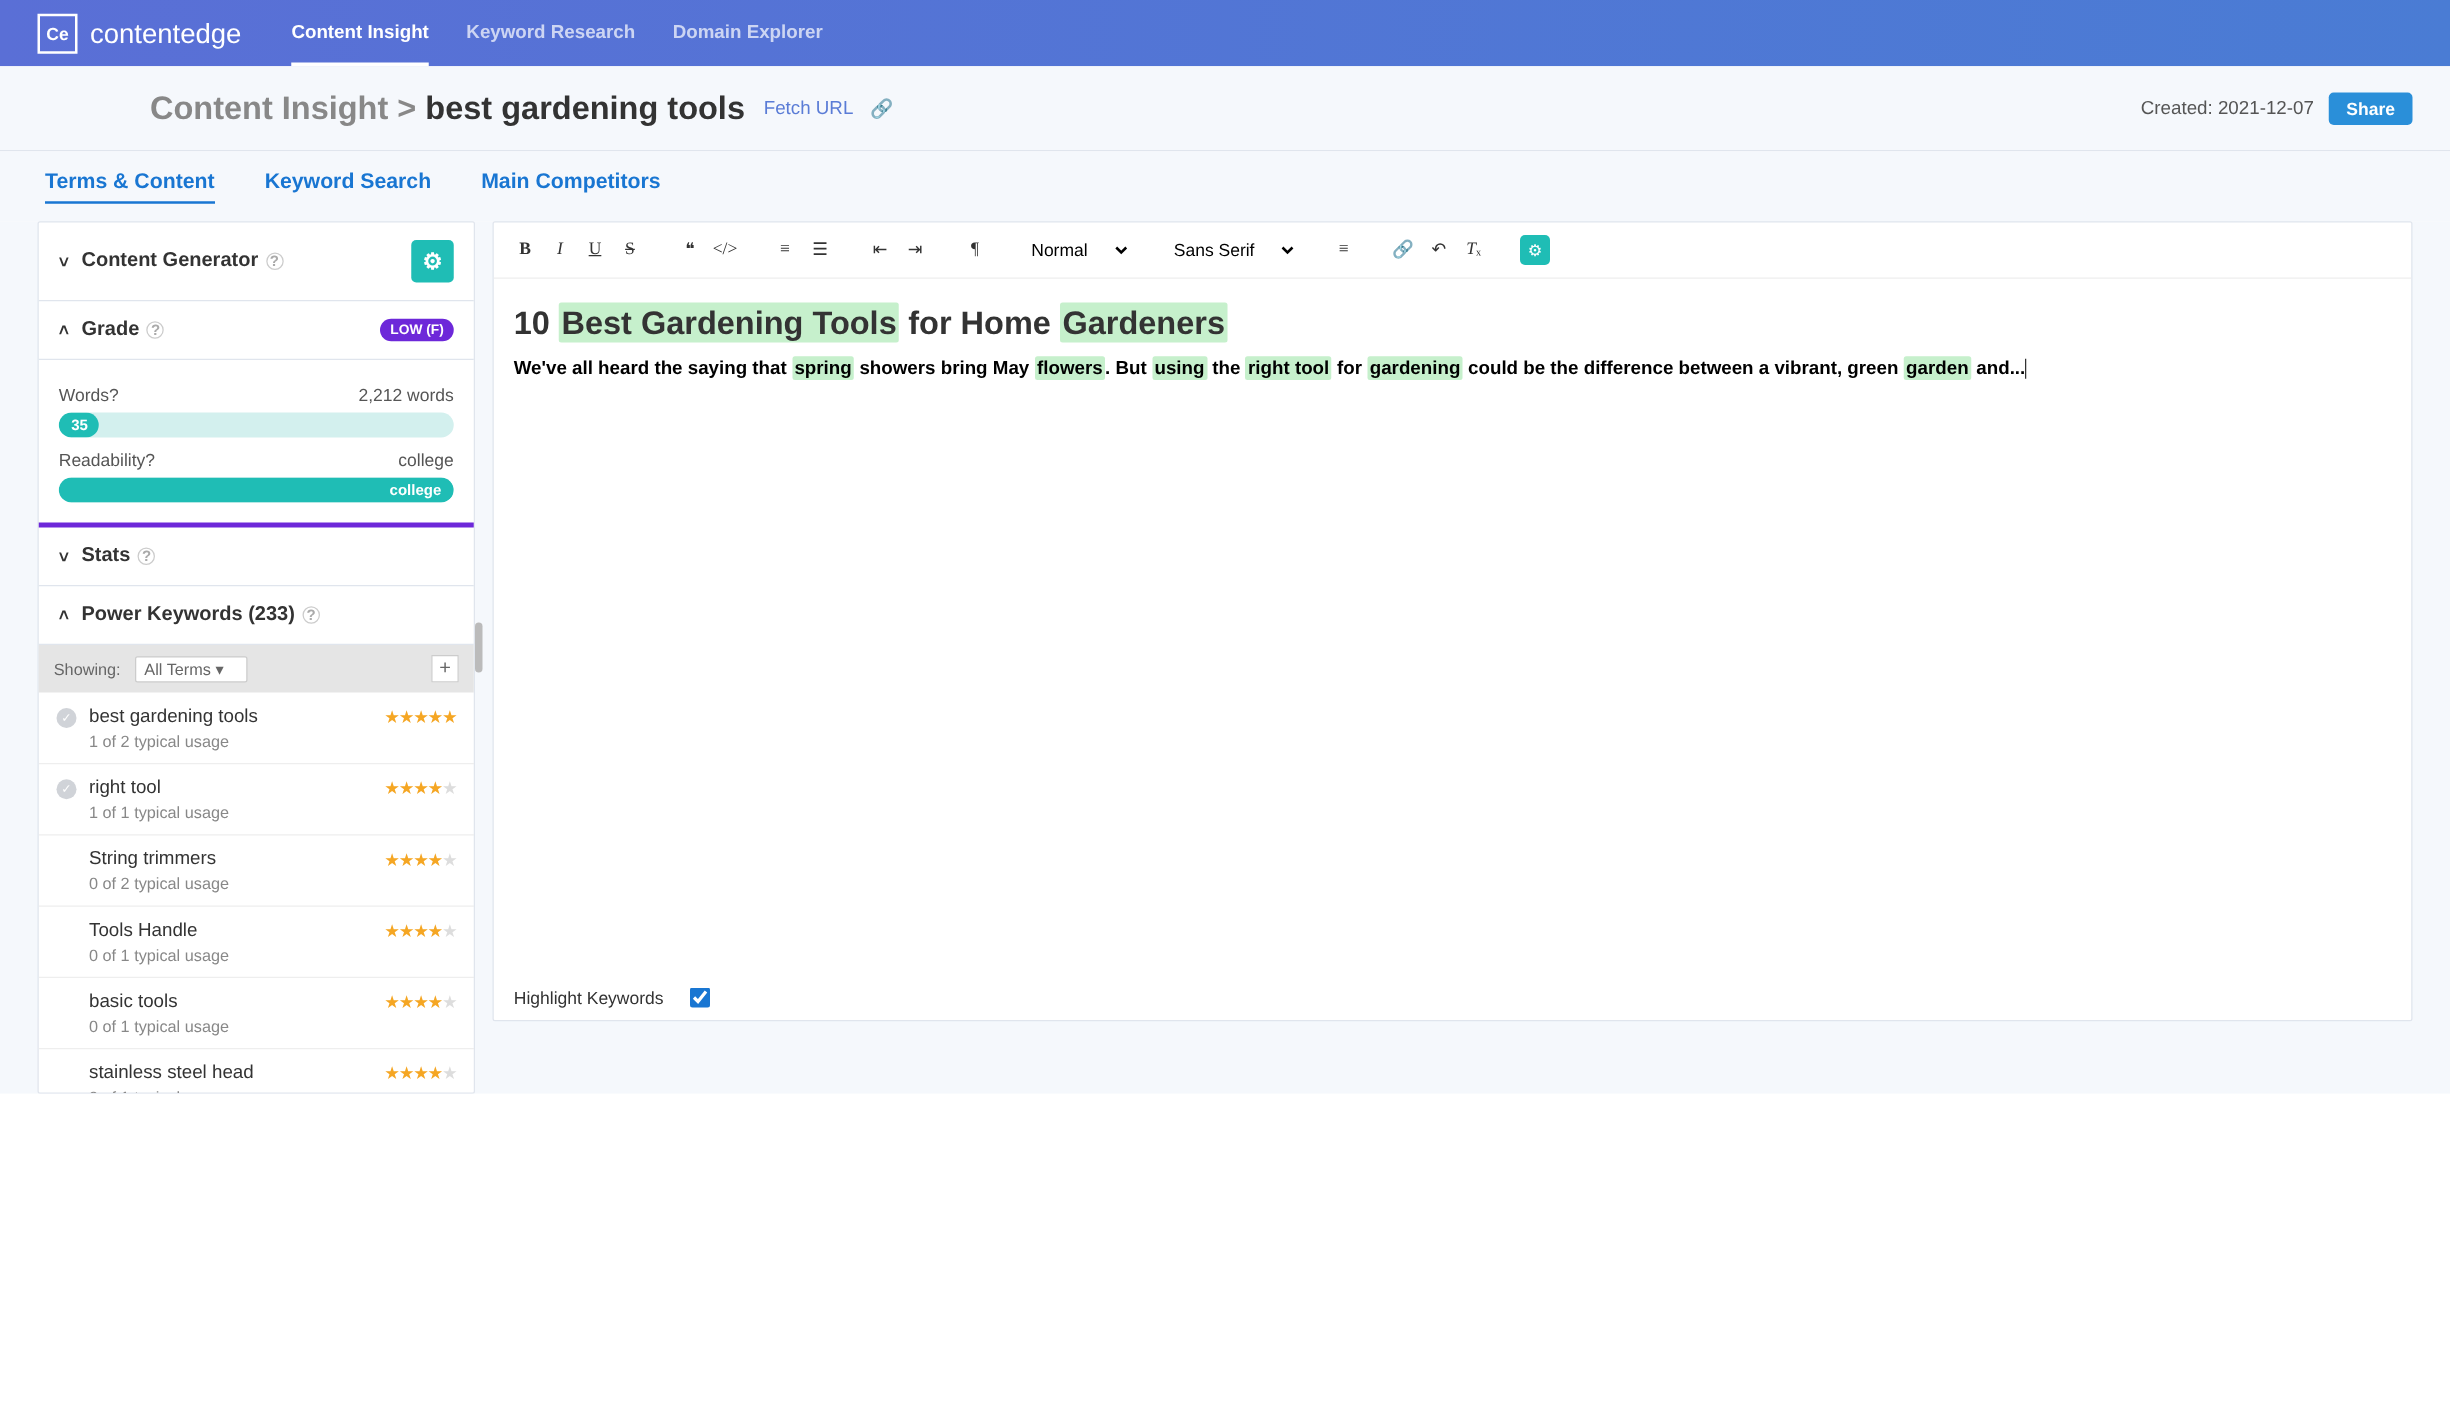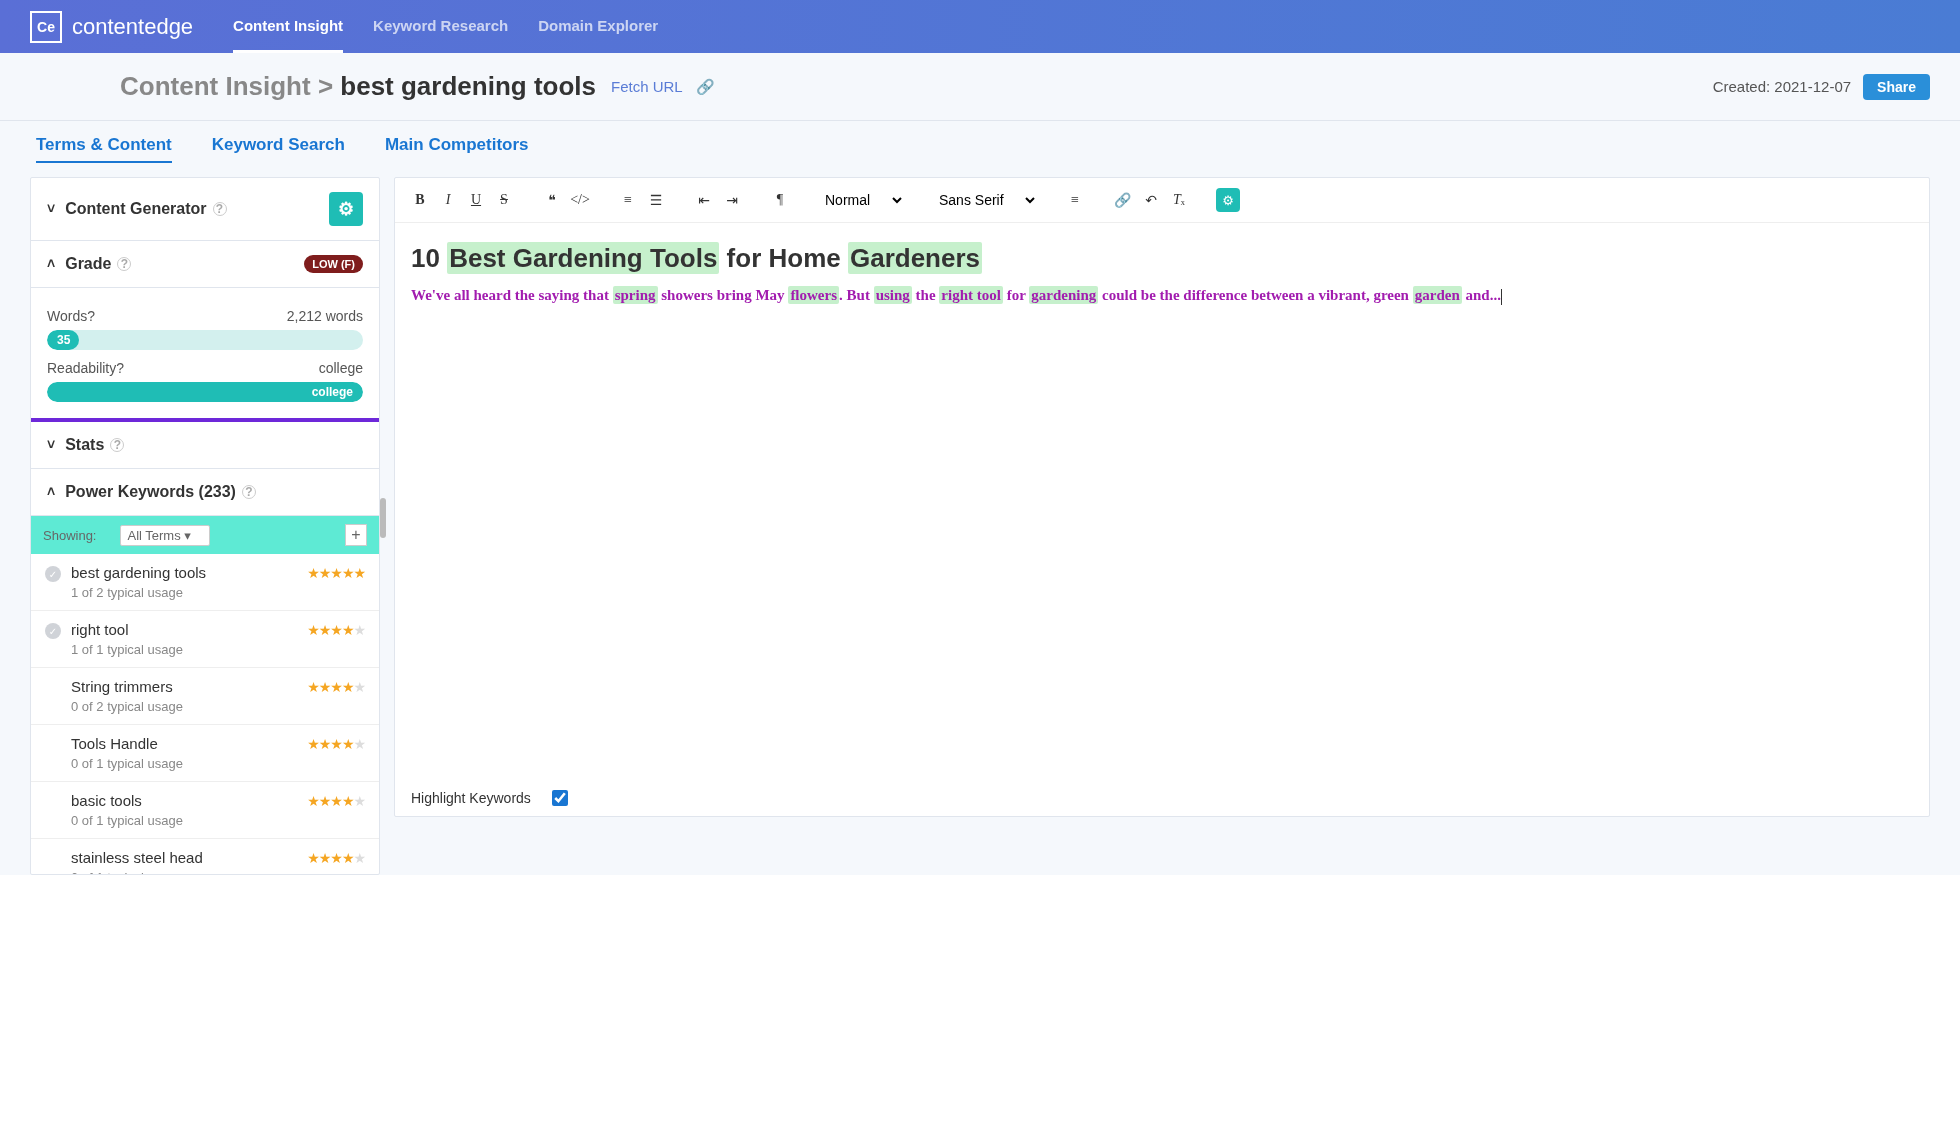--- a/index.html
+++ b/index.html
@@ -20,45 +20,45 @@
 .subnav { display: flex; gap: 40px; padding: 14px 36px; background: #f5f8fc; }
 .subnav-item { color: #1976d2; font-size: 17px; font-weight: 600; cursor: pointer; padding-bottom: 6px; }
 .subnav-item.active { border-bottom: 2px solid #1976d2; }
 .main { display: flex; background: #f5f8fc; padding: 0 30px 0 30px; gap: 14px; align-items: flex-start; }
 .sidebar { width: 350px; background: #fff; border: 1px solid #e0e5ed; border-radius: 2px; }
 .panel-row { display: flex; align-items: center; padding: 14px 16px; border-bottom: 1px solid #e0e5ed; font-size: 16px; font-weight: 600; color: #333; cursor: pointer; }
 .panel-row .chev { margin-right: 10px; font-size: 14px; color: #333; }
 .panel-row .help { color: #aaa; font-size: 12px; border: 1px solid #ccc; border-radius: 50%; width: 14px; height: 14px; display: inline-flex; align-items: center; justify-content: center; margin-left: 6px; }
 .panel-row .spacer { flex: 1; }
 .brain-icon { width: 34px; height: 34px; background: radial-gradient(circle, #1fbdb5 55%, #1fbdb5 55%); border-radius: 4px; display:flex; align-items:center; justify-content:center; color:#fff; font-size:18px; }
-.badge-low { background: #7f1d1d; color: #fff; font-size: 11px; font-weight: 700; padding: 3px 8px; border-radius: 10px; }
+.badge-low { background: #6d28d9; color: #fff; font-size: 11px; font-weight: 700; padding: 3px 8px; border-radius: 10px; }
 .grade-body { padding: 10px 16px 16px; border-bottom: 4px solid #6d28d9; }
 .metric-row { display: flex; align-items: center; font-size: 14px; color: #555; margin-top: 10px; }
 .metric-row .spacer { flex: 1; }
 .bar-container { background: #d3f0ee; height: 20px; border-radius: 10px; margin-top: 6px; position: relative; overflow: hidden; }
 .bar-fill { background: #1fbdb5; height: 100%; border-radius: 10px; color: #fff; font-size: 12px; display: flex; align-items: center; padding: 0 10px; font-weight: 600; }
 .bar-fill.right { justify-content: flex-end; }
-.kw-filter { display: flex; align-items: center; padding: 8px 12px; background: #5eead4; font-size: 13px; color: #666; gap: 24px; }
+.kw-filter { display: flex; align-items: center; padding: 8px 12px; background: #e5e5e5; font-size: 13px; color: #666; gap: 12px; }
 .kw-select { border: 1px solid #ccc; background: #fff; font-size: 13px; padding: 2px 18px 2px 6px; border-radius: 2px; cursor: pointer; position: relative; }
 .kw-add { margin-left: auto; width: 22px; height: 22px; border: 1px solid #ccc; background: #fff; display: flex; align-items: center; justify-content: center; cursor: pointer; font-size: 16px; color: #666; }
 .kw-list { max-height: 320px; overflow-y: auto; }
 .kw-item { padding: 10px 14px 10px 40px; border-bottom: 1px solid #eee; position: relative; }
 .kw-item.has-check::before { content: "✓"; position: absolute; left: 14px; top: 12px; width: 16px; height: 16px; border-radius: 50%; background: #d0d3d8; color: #fff; font-size: 10px; display: flex; align-items: center; justify-content: center; }
 .kw-row1 { display: flex; align-items: center; }
 .kw-term { font-size: 15px; color: #333; flex: 1; }
 .kw-stars { color: #f5a623; font-size: 14px; letter-spacing: -1px; }
 .kw-stars .dim { color: #ddd; }
 .kw-usage { font-size: 13px; color: #888; margin-top: 4px; }
 .editor-pane { flex: 1; background: #fff; border: 1px solid #e0e5ed; border-radius: 2px; min-height: 640px; position: relative; display:flex; flex-direction:column; }
 .toolbar { display: flex; align-items: center; gap: 6px; padding: 10px 14px; border-bottom: 1px solid #eee; }
 .tb-btn { width: 22px; height: 22px; display: flex; align-items: center; justify-content: center; font-size: 14px; color: #333; cursor: pointer; font-family: Georgia, serif; }
 .tb-sep { width: 14px; }
 .tb-select { font-size: 14px; padding: 2px 18px 2px 4px; border: none; cursor: pointer; background:transparent; }
 .doc-title { font-size: 26px; font-weight: 700; color: #333; padding: 20px 16px 10px; }
-.doc-body { font-size: 15px; font-weight: 600; color: #a21caf; padding: 0 16px; line-height: 1.5; font-family: Liberation Serif, serif; }
+.doc-body { font-size: 15px; font-weight: 600; color: #000000; padding: 0 16px; line-height: 1.5; }
 .hl { background: #c6f0cc; padding: 1px 2px; border-radius: 2px; }
 .cursor-bar { display:inline-block; width:1px; height:16px; background:#333; vertical-align:middle; }
 .footer-row { margin-top:auto; padding: 10px 16px; font-size: 14px; color: #333; display:flex; align-items:center; gap:21px; }
 .chk { width:16px; height:16px; accent-color:#1976d2; }
 .scrollbar-stub { position:absolute; right:-7px; top:320px; width:6px; height:40px; background:#bbb; border-radius:3px; }
 .sidebar { position:relative; }
 </style>
 </head>
 <body>
 

